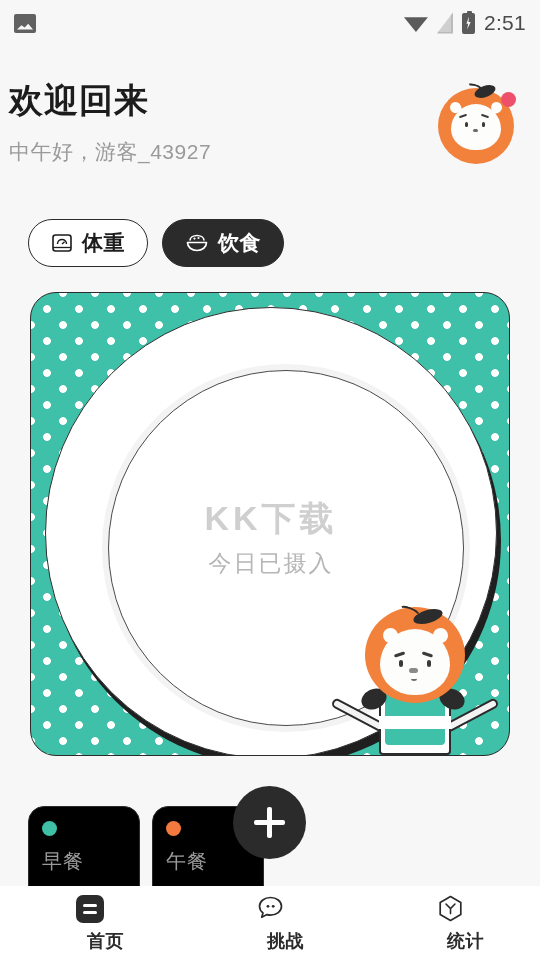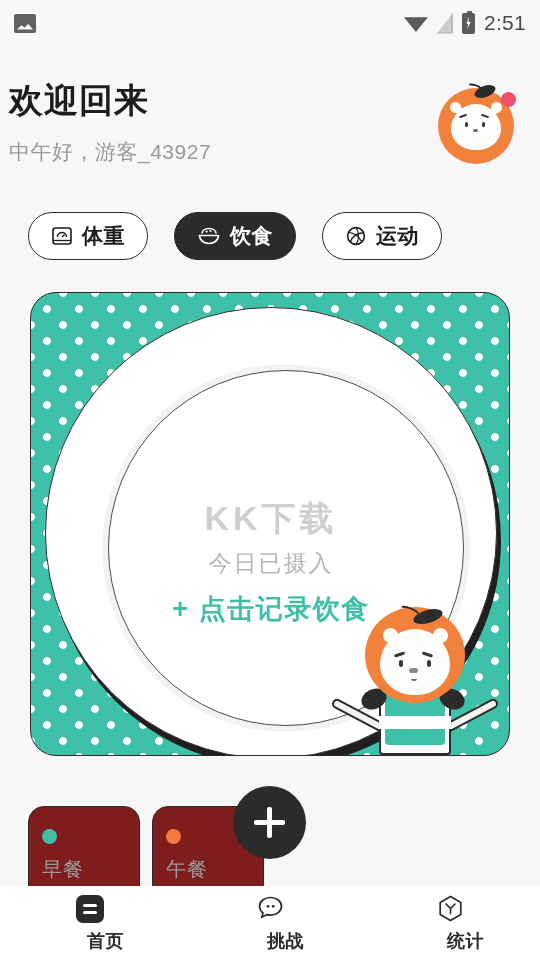--- a/index.html
+++ b/index.html
@@ -49,21 +49,21 @@
   .fd.nose{ left:9px; top:9px; width:5px; height:3px; background:#6b6b6b; }
   .brow{ position:absolute; width:8px; height:2px; background:#3a3a3a; border-radius:2px; }
   .brow.b1{ left:21px; top:27px; transform:rotate(-18deg);} .brow.b2{ left:43px; top:27px; transform:rotate(18deg);}
   .stem{ position:absolute; top:-2px; left:36px; width:22px; height:11px; background:#2c2c2c;
     border-radius:50%; transform:rotate(-20deg); }
   .stem2{ position:absolute; top:-4px; left:28px; width:17px; height:9px; border:2px solid #2c2c2c;
     border-radius:50%; border-color:#2c2c2c transparent transparent transparent; transform:rotate(18deg); }
   .badge-dot{ position:absolute; top:4px; right:-2px; width:15px; height:15px; border-radius:50%; background:#ee4f6a; }
 
   
-  .tabs{ position:absolute; top:212px; left:28px; display:flex; gap:26px; }
+  .tabs{ position:absolute; top:219px; left:28px; display:flex; gap:14px; }
   .tab{ height:48px; display:flex; align-items:center; gap:9px; padding:0 22px;
     border-radius:26px; border:1.6px solid #2b2b2b; background:#ffffff; color:#1c1c1c; }
   .tab.active{ background:#2b2b2b; color:#ffffff; border-color:#2b2b2b; }
   .tab-label{ font-size:21px; font-weight:bold; letter-spacing:.5px; }
   .tab svg{ display:block; }
 
   
   .card{ position:absolute; top:292px; left:30px; width:480px; height:464px;
     border-radius:26px; border:1.6px solid #2b2b2b; background:#3fc0a8; overflow:hidden; }
   .dots{ position:absolute; inset:0;
@@ -114,22 +114,22 @@
     border-bottom:2px solid #6b6b6b; border-radius:0 0 50% 50%; }
   .utensil{ position:absolute; bottom:34px; width:62px; height:10px; background:#f3f3f3;
     border:2px solid #2b2b2b; border-radius:5px; }
   .utensil.l{ left:-4px; transform:rotate(28deg); }
   .utensil.r{ right:-6px; transform:rotate(-28deg); }
   .hand{ position:absolute; width:26px; height:20px; background:#2b2b2b; border-radius:50%; bottom:46px; }
   .hand.l{ left:28px; transform:rotate(-25deg);} .hand.r{ left:106px; transform:rotate(25deg);}
 
   
   .meals{ position:absolute; top:806px; left:28px; width:484px; display:flex; gap:12px; }
-  .meal{ width:112px; height:104px; background:#7f1d1d; border:1.6px solid #2b2b2b;
-    border-radius:16px; padding:22px 13px 0; overflow:hidden;font-family:Liberation Serif, serif; }
+  .meal{ width:112px; height:104px; background:#000000; border:1.6px solid #2b2b2b;
+    border-radius:16px; padding:14px 13px 0; overflow:hidden;font-family:Liberation Serif, serif; }
   .meal-dot{ width:15px; height:15px; border-radius:50%; }
   .meal-name{ margin-top:12px; font-size:20px; color:#9a9a9a; letter-spacing:1px; }
   .meal-add{ margin-top:18px; font-size:19px; color:#3fbfa6; letter-spacing:1px; }
 
   
   .fab{ position:absolute; left:233px; top:786px; width:73px; height:73px;
     border-radius:50%; background:#2b2b2b; }
   .fab::before,.fab::after{ content:""; position:absolute; background:#ffffff; border-radius:2px; }
   .fab::before{ left:21px; top:34px; width:31px; height:5px; }
   .fab::after{ left:34px; top:21px; width:5px; height:31px; }
@@ -203,43 +203,31 @@
         <svg width="24" height="22" viewBox="0 0 24 22" fill="none">
           <path d="M2.5 10.5h19c0 4.6-4.2 8-9.5 8s-9.5-3.4-9.5-8z" stroke="#ffffff" stroke-width="1.7" stroke-linejoin="round"></path>
           <path d="M5 8.5c0-3 3.1-5 7-5s7 2 7 5" stroke="#ffffff" stroke-width="1.7"></path>
           <circle cx="9.5" cy="6.6" r="1.1" fill="#ffffff"></circle>
           <circle cx="13.5" cy="6" r="1.1" fill="#ffffff"></circle>
         </svg>
       </span>
       <span class="tab-label">饮食</span>
     </div>
 
-    <div class="tab">
-      <span>
-        <svg width="22" height="22" viewBox="0 0 22 22" fill="none">
-          <circle cx="11" cy="11" r="8.4" stroke="#1c1c1c" stroke-width="1.6"></circle>
-          <path d="M3.3 7.4c5 .4 10.5 3.6 13.2 9.1" stroke="#1c1c1c" stroke-width="1.4"></path>
-          <path d="M5.2 17.4C6.9 12.2 11.5 8.1 18.6 7.8" stroke="#1c1c1c" stroke-width="1.4"></path>
-          <path d="M11 2.6c1.8 2.6 2.6 5.6 2.6 8.4s-.8 5.8-2.6 8.4" stroke="#1c1c1c" stroke-width="1.1"></path>
-        </svg>
-      </span>
-      <span class="tab-label">运动</span>
-    </div>
   </div>
 
   <div class="card">
     <div class="dots"></div>
     <div class="plate-shadow"></div>
     <div class="plate">
       <div class="plate-inner-shadow"></div>
       <div class="plate-ring"></div>
       <div class="plate-text">
         <div class="watermark">KK下载</div>
         <div class="intake">今日已摄入</div>
-        <div class="record">+ 点击记录饮食</div>
       </div>
     </div>
 
     <div class="mascot">
       <div class="utensil l"></div>
       <div class="utensil r"></div>
       <div class="m-body"></div>
       <div class="m-overall"></div>
       <div class="m-stripe"></div>
       <div class="m-strap l"></div>

